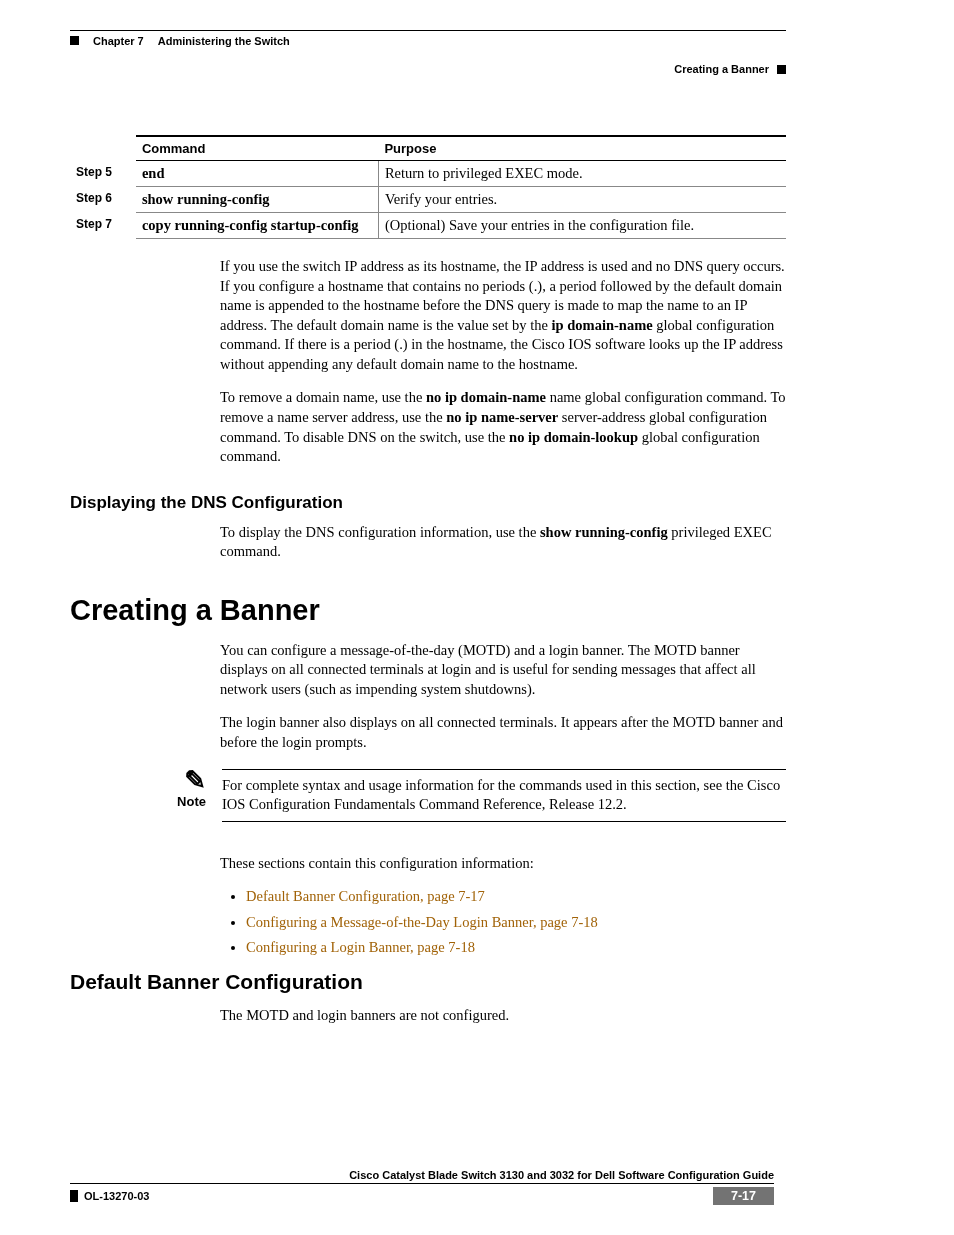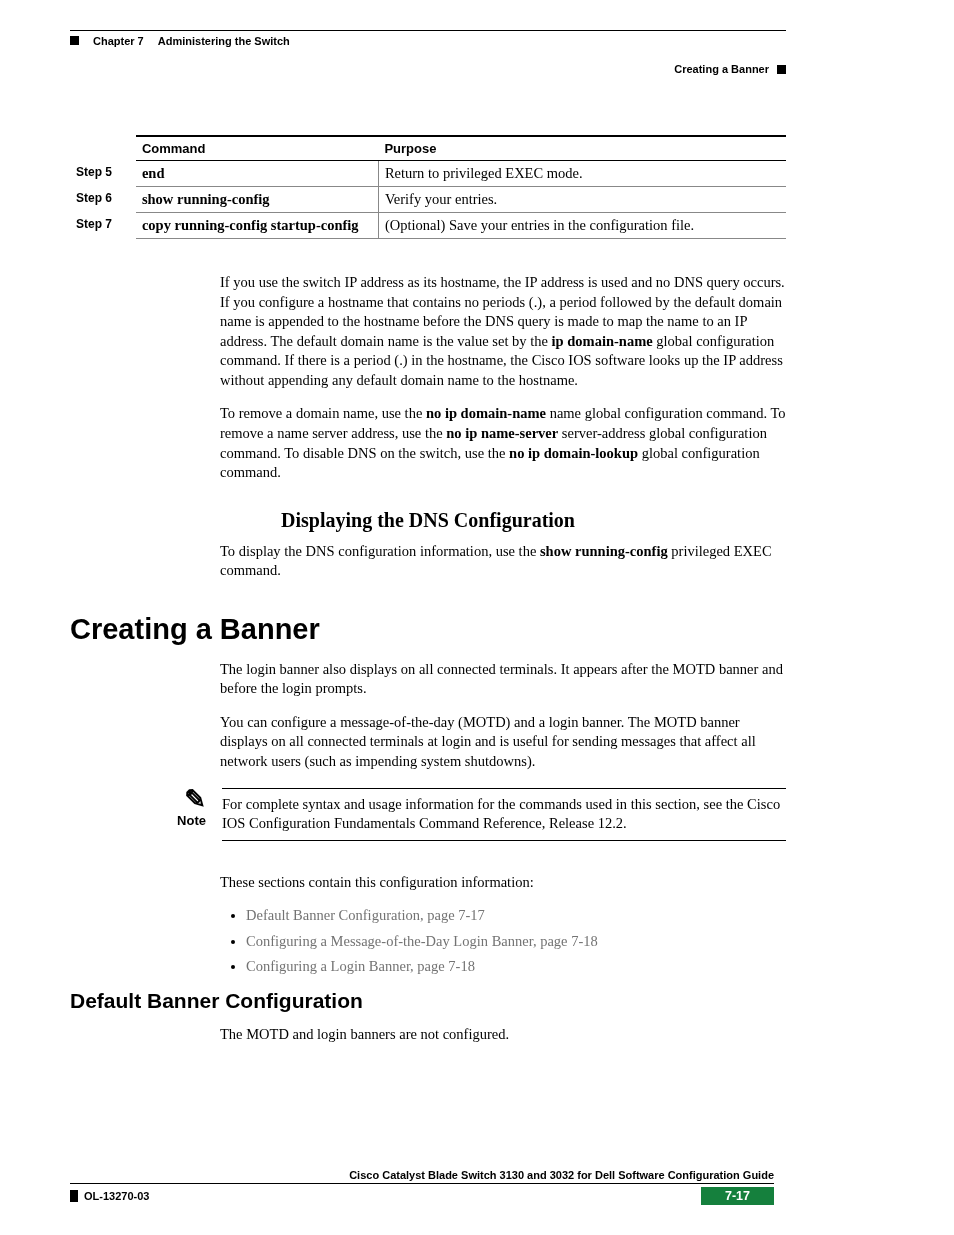--- a/index.html
+++ b/index.html
@@ -83,32 +83,31 @@
     width: 230px;
   }
   .cmd-table th.cmdh, .cmd-table th.purph {
     border-left: none;
   }
   .cmd-table .vsep {
     border-left: 1px solid #888;
   }
   .body-block {
     margin-left: 150px;
-    margin-top: 34px;
+    margin-top: 18px;
     line-height: 1.35;
   }
   .body-block p {
     margin: 0 0 14px 0;
   }
   h3.subhead {
-    font-family: Liberation Serif, serif;
-    font-weight: bold;
-    font-size: 20px;
+    font-family: Liberation Sans, sans-serif;
+    font-weight: bold;
+    font-size: 17px;
     margin: 26px 0 10px 0;
-    text-align: center;
   }
   h1.mainhead {
     font-family: Arial, Helvetica, sans-serif;
     font-weight: bold;
     font-size: 29px;
     margin: 32px 0 14px 0;
   }
   h2.subhead2 {
     font-family: Arial, Helvetica, sans-serif;
     font-weight: bold;
@@ -143,21 +142,21 @@
     margin-bottom: 2px;
   }
   ul.links {
     margin: 6px 0 0 0;
     padding-left: 26px;
   }
   ul.links li {
     margin: 6px 0;
   }
   ul.links a {
-    color: #737373;
+    color: #a16207;
     text-decoration: none;
   }
   .footer {
     position: absolute;
     bottom: 30px;
     left: 70px;
     right: 82px;
   }
   .footer-title {
     font-family: Arial, Helvetica, sans-serif;
@@ -174,26 +173,26 @@
     margin-top: 3px;
   }
   .doc-id {
     font-family: Arial, Helvetica, sans-serif;
     font-weight: bold;
     font-size: 11px;
     border-left: 8px solid #000;
     padding-left: 6px;
   }
   .page-num {
-    background: #15803d;
+    background: #737373;
     color: #fff;
     font-family: Arial, Helvetica, sans-serif;
     font-weight: bold;
     font-size: 12.5px;
-    padding: 2px 24px;
+    padding: 2px 18px;
   }
   .em { }
   .bold { font-weight: bold; }
 </style>
 </head>
 <body>
 
 <div class="page">
   <div class="top-rule"></div>
   <div class="header-row">
@@ -246,22 +245,22 @@
 
   <h3 class="subhead">Displaying the DNS Configuration</h3>
   <div class="body-block" style="margin-top:6px;">
     <p>
       <span>To display the DNS configuration information, use the </span><span class="bold">show running-config</span><span> privileged EXEC command.</span>
     </p>
   </div>
 
   <h1 class="mainhead">Creating a Banner</h1>
   <div class="body-block" style="margin-top:6px;">
+    <p>You can configure a message-of-the-day (MOTD) and a login banner. The MOTD banner displays on all connected terminals at login and is useful for sending messages that affect all network users (such as impending system shutdowns).</p>
     <p>The login banner also displays on all connected terminals. It appears after the MOTD banner and before the login prompts.</p>
-    <p>You can configure a message-of-the-day (MOTD) and a login banner. The MOTD banner displays on all connected terminals at login and is useful for sending messages that affect all network users (such as impending system shutdowns).</p>
   </div>
 
   <div class="note-row">
     <div class="note-icon-col">
       <div class="note-pen">✎</div>
       <div>Note</div>
     </div>
     <div class="note-block">
       <span>For complete syntax and usage information for the commands used in this section, see the </span><span class="em">Cisco IOS Configuration Fundamentals Command Reference, Release 12.2</span><span>.</span>
     </div>

